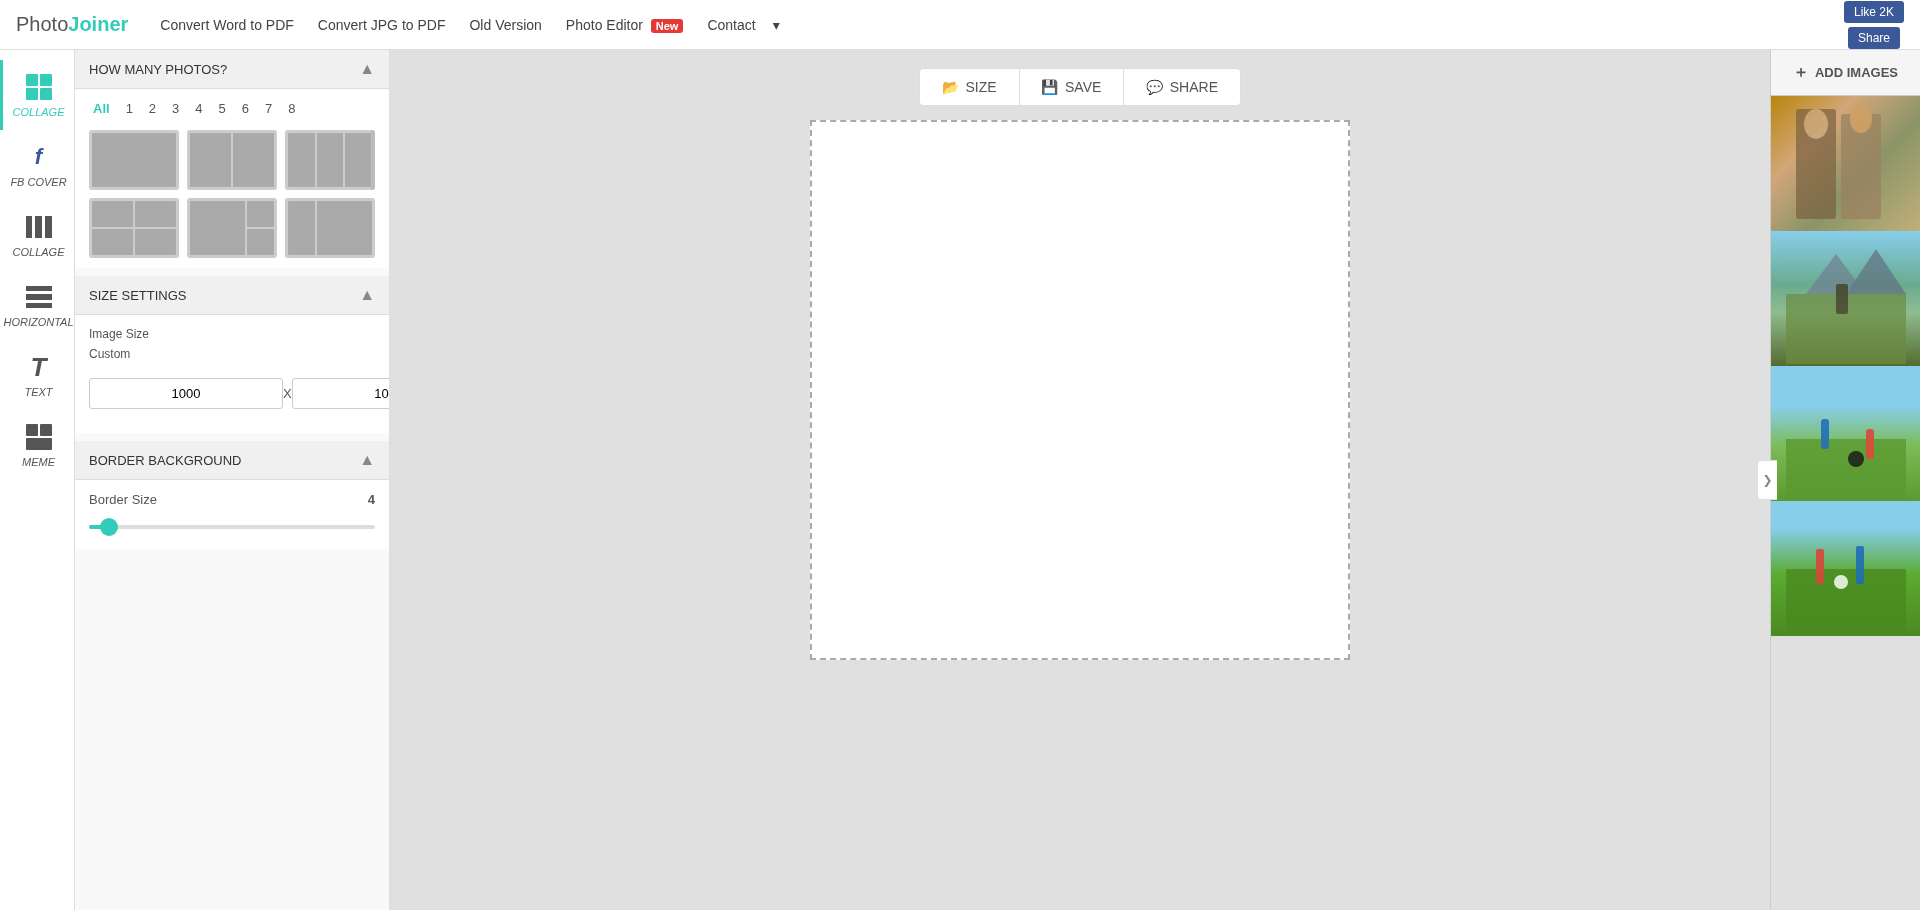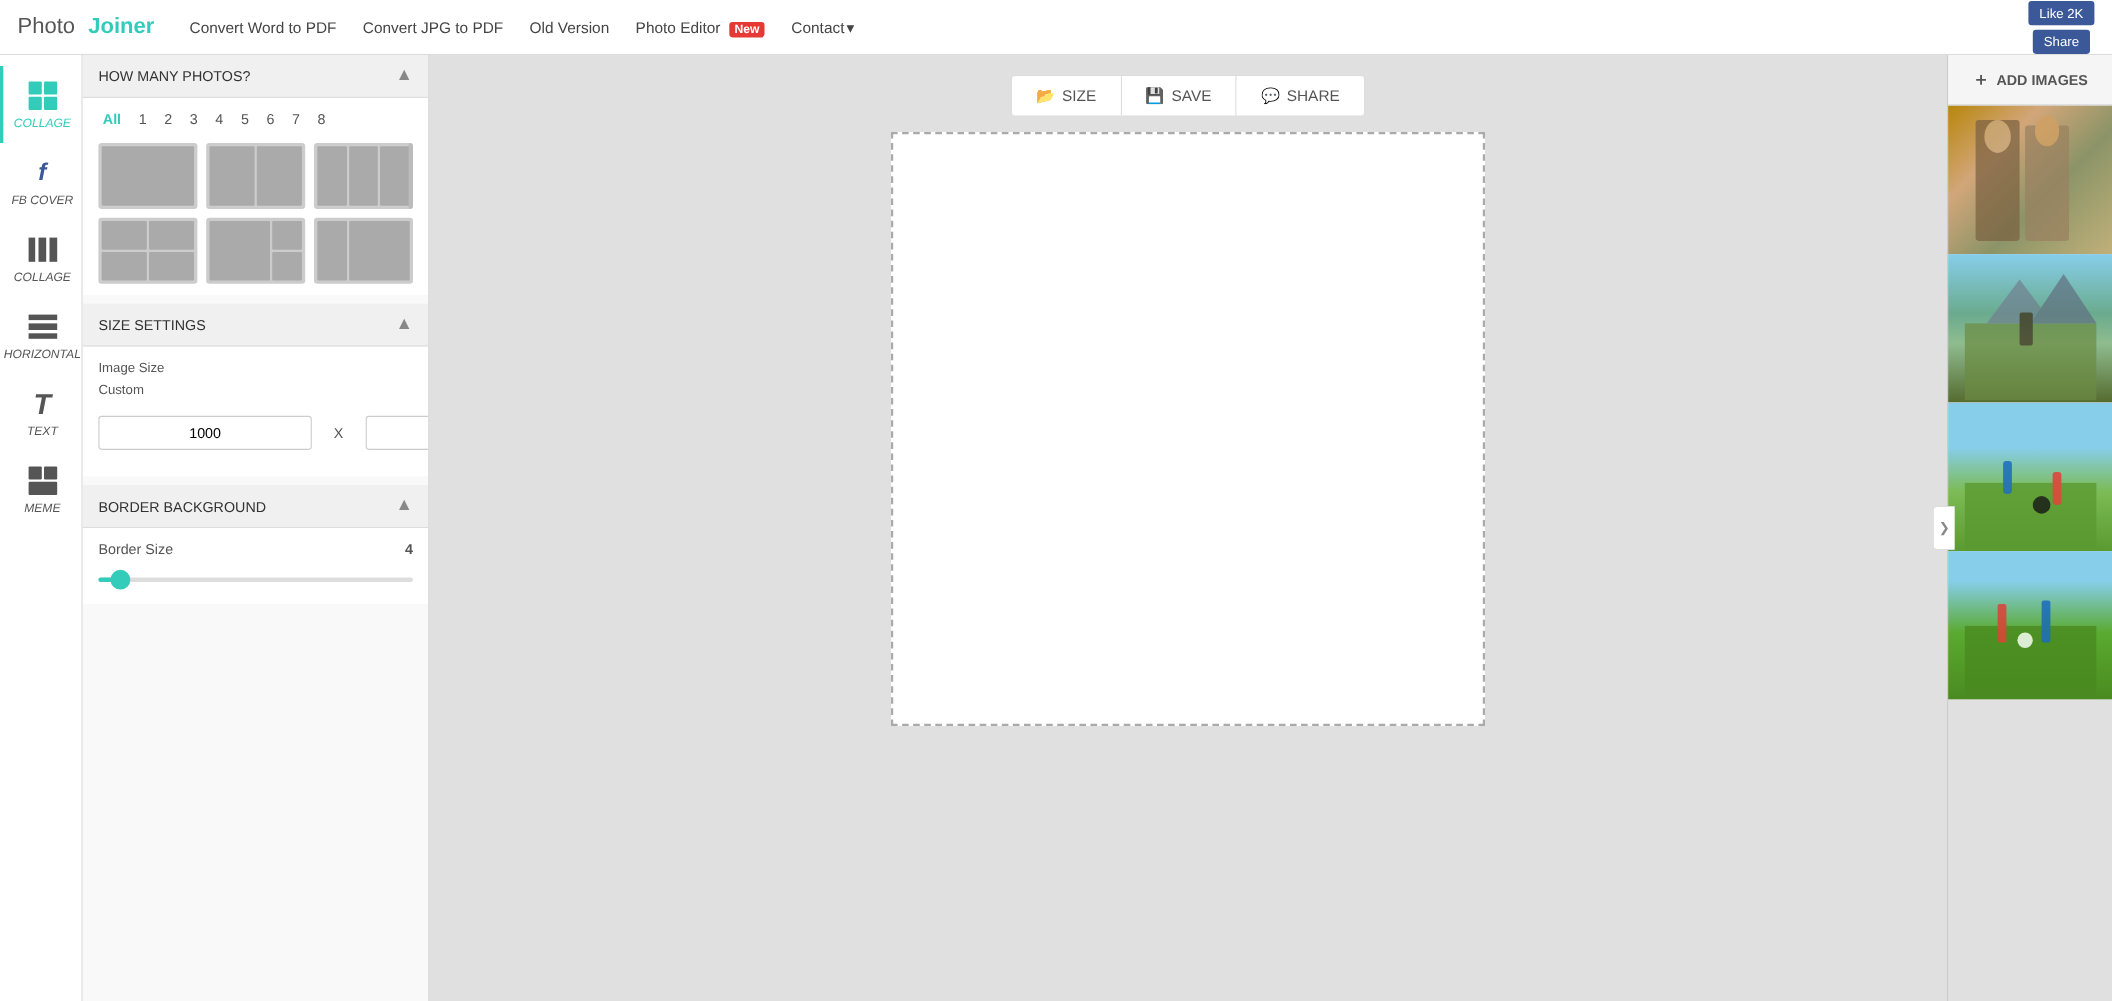--- a/index.html
+++ b/index.html
@@ -16,42 +16,42 @@
       gap: 24px;
       position: relative;
       z-index: 10;
     }
     .nav-logo {
       font-size: 20px;
       font-weight: bold;
       color: #333;
       display: flex;
       align-items: flex-start;
-      gap: 12px;
+      gap: 0;
       margin-right: 8px;
     }
     .nav-logo span.photo { color: #555; font-weight: normal; }
     .nav-logo span.joiner { color: #3cb; font-weight: bold; }
     .nav-link {
       font-size: 14px;
       color: #444;
       text-decoration: none;
       white-space: nowrap;
       cursor: pointer;
     }
     .nav-new-badge {
       background: #e53935;
       color: #fff;
       font-size: 11px;
       font-weight: bold;
       padding: 1px 5px;
       border-radius: 3px;
       margin-left: 4px;
     }
-    .nav-contact-wrapper { display: flex; align-items: center; gap: 2px; }
+    .nav-contact-wrapper { display: flex; align-items: center; gap: 17px; }
     .nav-fb-buttons {
       margin-left: auto;
       display: flex;
       align-items: center;
       gap: 4px;
       flex-direction: column;
     }
     .fb-like-btn {
       background: #3b5998;
       color: #fff;
@@ -288,21 +288,21 @@
     }
 
     .custom-label {
       font-size: 12px;
       color: #555;
       margin-bottom: 17px;
     }
     .custom-inputs {
       display: flex;
       align-items: center;
-      gap: 20px;
+      gap: 0;
       margin-bottom: 12px;
     }
     .custom-input {
       flex: 1;
       padding: 7px 8px;
       border: 1px solid #ccc;
       border-radius: 3px;
       font-size: 13px;
       text-align: center;
     }

